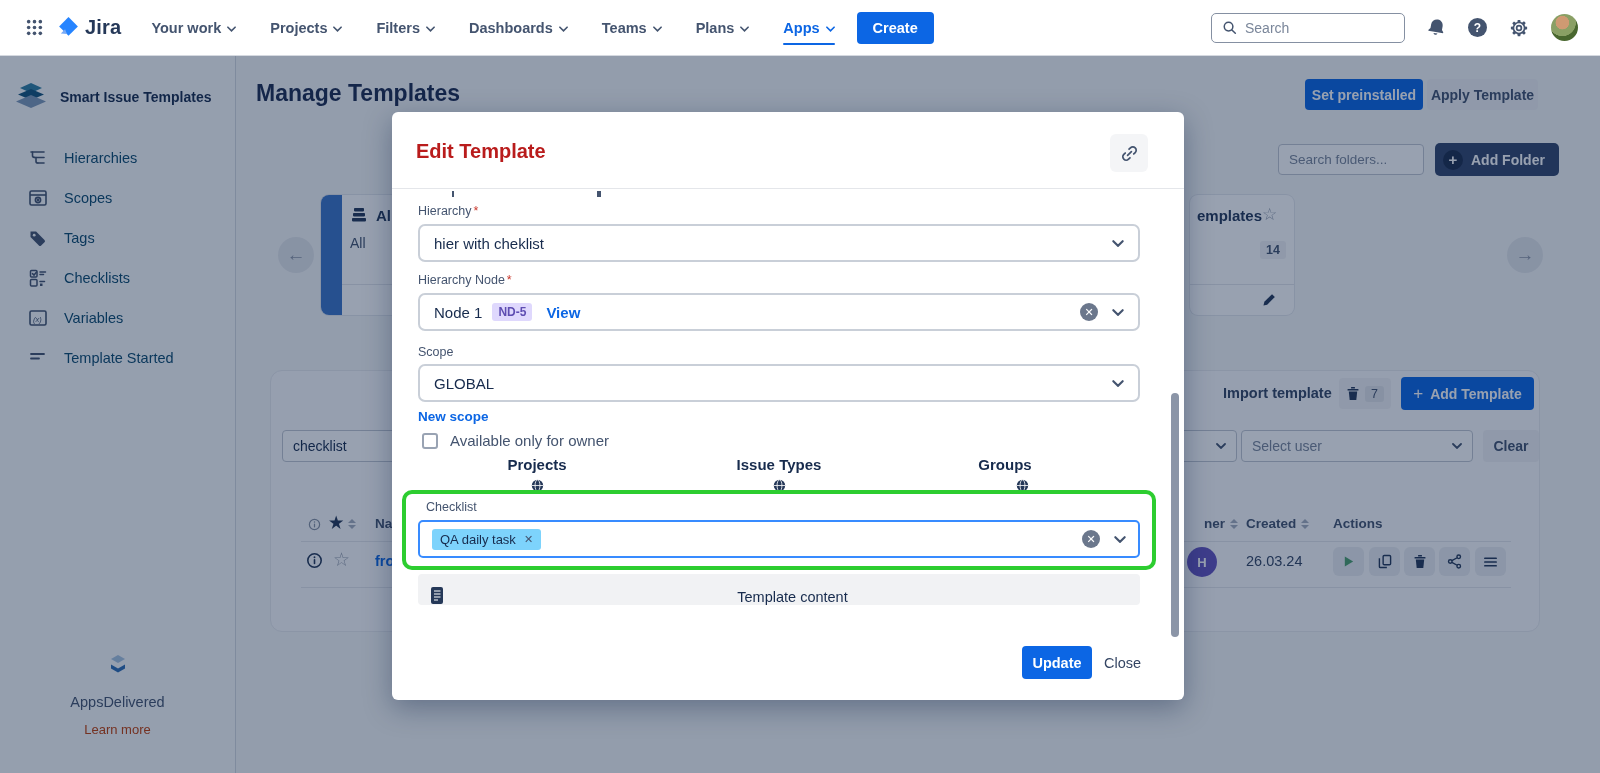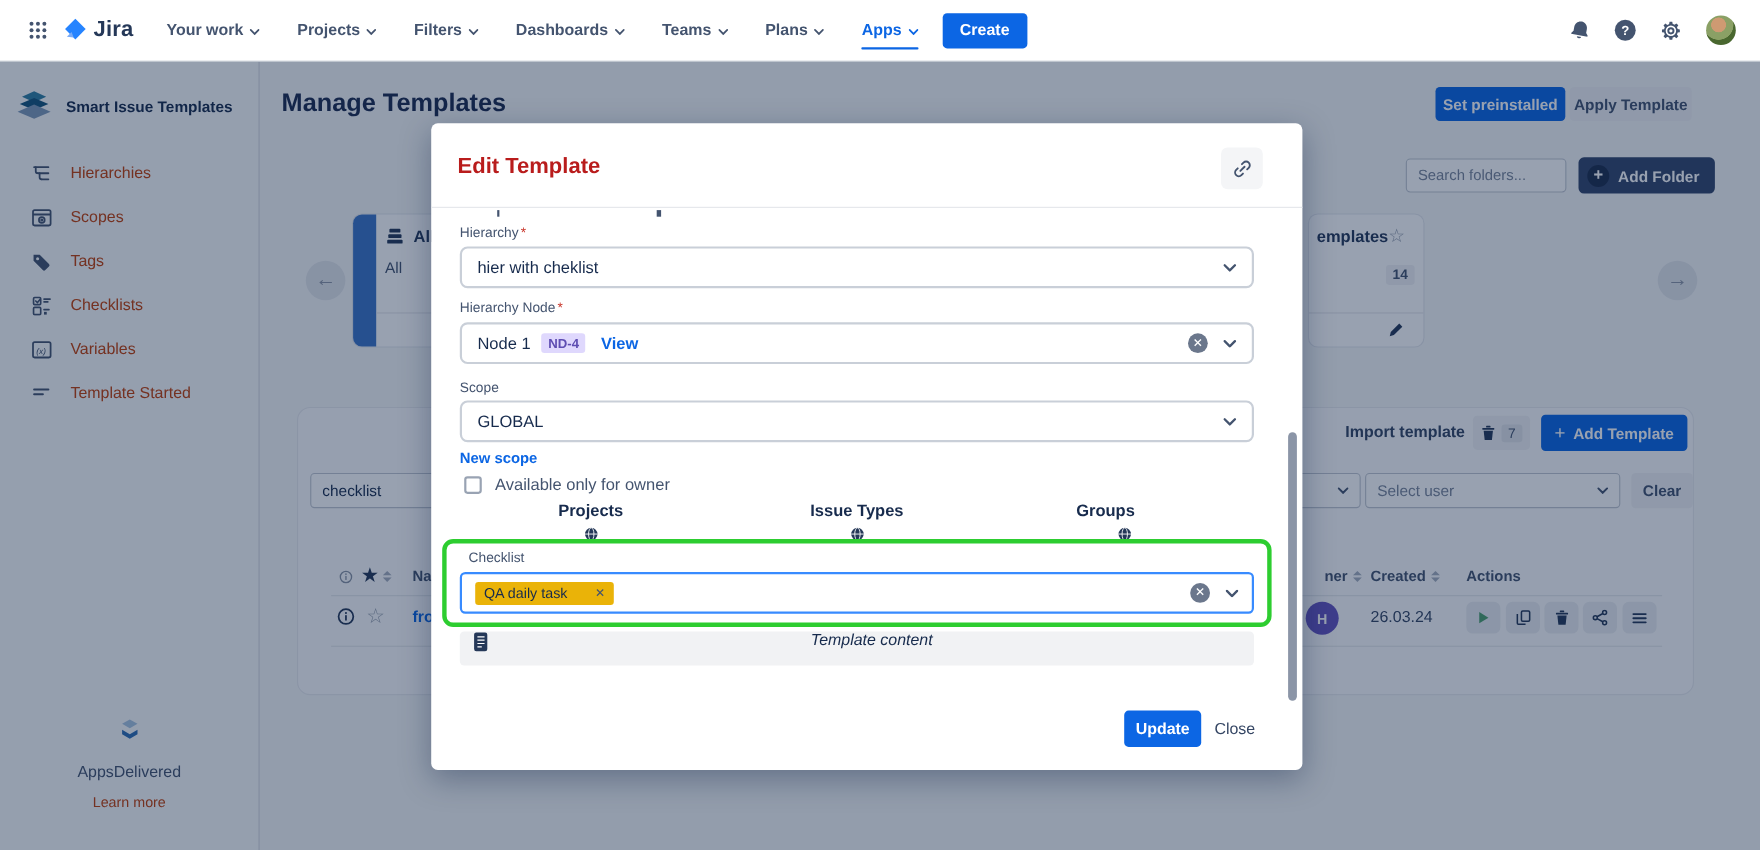--- a/index.html
+++ b/index.html
@@ -32,21 +32,21 @@
   .avatar { width:27px; height:27px; border-radius:50%;
             background:radial-gradient(circle at 42% 32%, #CE9A72 0 27%, #8AA065 29% 55%, #49672F 57% 100%); }
 
   
   .sidebar { position:absolute; left:0; top:56px; width:236px; height:717px; background:#FAFBFC;
              border-right:1px solid #D5D9E0; }
   .side-logo { display:flex; align-items:center; gap:10px; padding:26px 12px 0 12px; }
   .side-logo-title { font-size:14px; font-weight:700; color:#172B4D; }
   .side-list { margin-top:26px; }
   .side-item { display:flex; align-items:center; gap:16px; height:40px; padding-left:28px; cursor:pointer;
-               font-size:14.5px; color:#c2410c; }
+               font-size:14.5px; color:#0c4a6e; }
   .side-item svg { flex:0 0 auto; }
   .side-footer { position:absolute; bottom:36px; left:0; right:0; text-align:center; }
   .side-brand { margin-top:10px; font-size:14.5px; color:#44546F; }
   .side-learn { margin-top:12px; font-size:13px; color:#c2410c; cursor:pointer; }
 
   
   .main { position:absolute; left:236px; top:56px; width:1364px; height:717px; }
   .page-title { position:absolute; left:20px; top:24px; font-size:23px; font-weight:700; color:#1C2B50; }
   .btn { border:none; border-radius:4px; font-size:14px; font-weight:600; cursor:pointer;
          display:inline-flex; align-items:center; justify-content:center; }
@@ -118,25 +118,25 @@
              display:flex; align-items:center; justify-content:center; cursor:pointer; line-height:1; }
   .blue-link { position:absolute; font-size:13.5px; font-weight:600; color:#0C66E4; cursor:pointer; }
   .chk { position:absolute; left:30px; top:321px; width:16px; height:16px; border:2px solid #99A3B3; border-radius:3px;
          background:#fff; cursor:pointer; }
   .chk-lbl { position:absolute; left:58px; top:320px; font-size:15px; color:#44546F; }
   .col-h { position:absolute; top:344px; font-size:15px; font-weight:700; color:#172B4D; text-align:center; width:120px; }
   .globe { position:absolute; top:367px; }
   .green-box { position:absolute; left:10px; top:378px; width:754px; height:80px; border:4px solid #2DCD30; border-radius:10px; }
   .ms-field { position:absolute; left:26px; top:408px; width:722px; height:38px; border:2px solid #388BFF; border-radius:5px;
               background:#fff; display:flex; align-items:center; padding:0 12px; cursor:text; }
-  .chip { display:flex; align-items:center; gap:25px; background:#eab308; border-radius:3px; padding:3px 8px;
+  .chip { display:flex; align-items:center; gap:8px; background:#7dd3fc; border-radius:3px; padding:3px 8px;
           font-size:13px; color:#172B4D; }
   .chip .x { font-size:11px; color:#44546F; cursor:pointer; }
   .tc-bar { position:absolute; left:26px; top:462px; width:722px; height:31px; background:#F1F2F4; border-radius:4px;
-            display:flex; align-items:flex-start; cursor:pointer;font-style:italic; }
+            display:flex; align-items:flex-end; cursor:pointer; }
   .tc-bar .tc-text { flex:1; text-align:center; font-size:14.5px; color:#172B4D; }
   .m-update { position:absolute; left:630px; top:534px; width:70px; height:33px; font-size:14.5px; }
   .m-close { position:absolute; left:712px; top:534px; height:33px; display:flex; align-items:center; font-size:14.5px;
              color:#344563; cursor:pointer; }
   .scroll-thumb { position:absolute; left:779px; top:281px; width:8px; height:244px; background:#8B95A7; border-radius:4px; }
 </style>
 </head>
 <body>
 
 <div id="stage">
@@ -201,20 +201,27 @@
         </div>
       <div class="nav-item active">
           <span>Apps</span>
         <svg width="9" height="6" viewBox="0 0 10 6" fill="none">
             <path d="M1 1l4 4 4-4" stroke="#0C66E4" stroke-width="1.8" stroke-linecap="round"></path>
           </svg>
         </div>
     </nav>
     <button class="create-btn">Create</button>
     <div class="nav-right">
+      <div class="search-box">
+        <svg width="15" height="15" viewBox="0 0 16 16" fill="none" stroke="#44546F" stroke-width="1.6" stroke-linecap="round">
+          <circle cx="7" cy="7" r="4.6"></circle>
+            <path d="m10.6 10.6 3.6 3.6"></path>
+          </svg>
+        <input placeholder="Search" style="">
+      </div>
       <span class="icon-btn" style="transform:rotate(10deg)">
         <svg width="19" height="19" viewBox="0 0 16 16" fill="#44546F">
             <path d="M8 1.2c-2.7 0-4.9 2.2-4.9 4.9v3.2L1.7 11v.9h12.6V11l-1.4-1.7V6.1c0-2.7-2.2-4.9-4.9-4.9zM6.3 12.9a1.75 1.75 0 0 0 3.4 0z"></path>
           </svg>
       </span>
       <span class="icon-btn">
           <span class="help-circle">?</span>
         </span>
       <span class="icon-btn">
         <svg width="20" height="20" viewBox="0 0 16 16" fill="#44546F">
@@ -451,21 +458,21 @@
         <svg width="12" height="7" viewBox="0 0 10 6" fill="none">
             <path d="M1 1l4 4 4-4" stroke="#44546F" stroke-width="1.8" stroke-linecap="round"></path>
           </svg>
       </span>
     </div>
 
     <span class="m-label" style="left:26px;top:161px;">
       <span>Hierarchy Node</span><span class="req">*</span></span>
     <div class="m-select" style="top:181px;">
       <span>Node 1</span>
-      <span class="nd-badge">ND-4</span>
+      <span class="nd-badge">ND-5</span>
       <span class="view-link">View</span>
       <span class="right-ctrls">
         <span class="clear-x">✕</span>
         <svg width="12" height="7" viewBox="0 0 10 6" fill="none">
             <path d="M1 1l4 4 4-4" stroke="#44546F" stroke-width="1.8" stroke-linecap="round"></path>
           </svg>
       </span>
     </div>
 
     <span class="m-label" style="left:26px;top:233px;">Scope</span>

